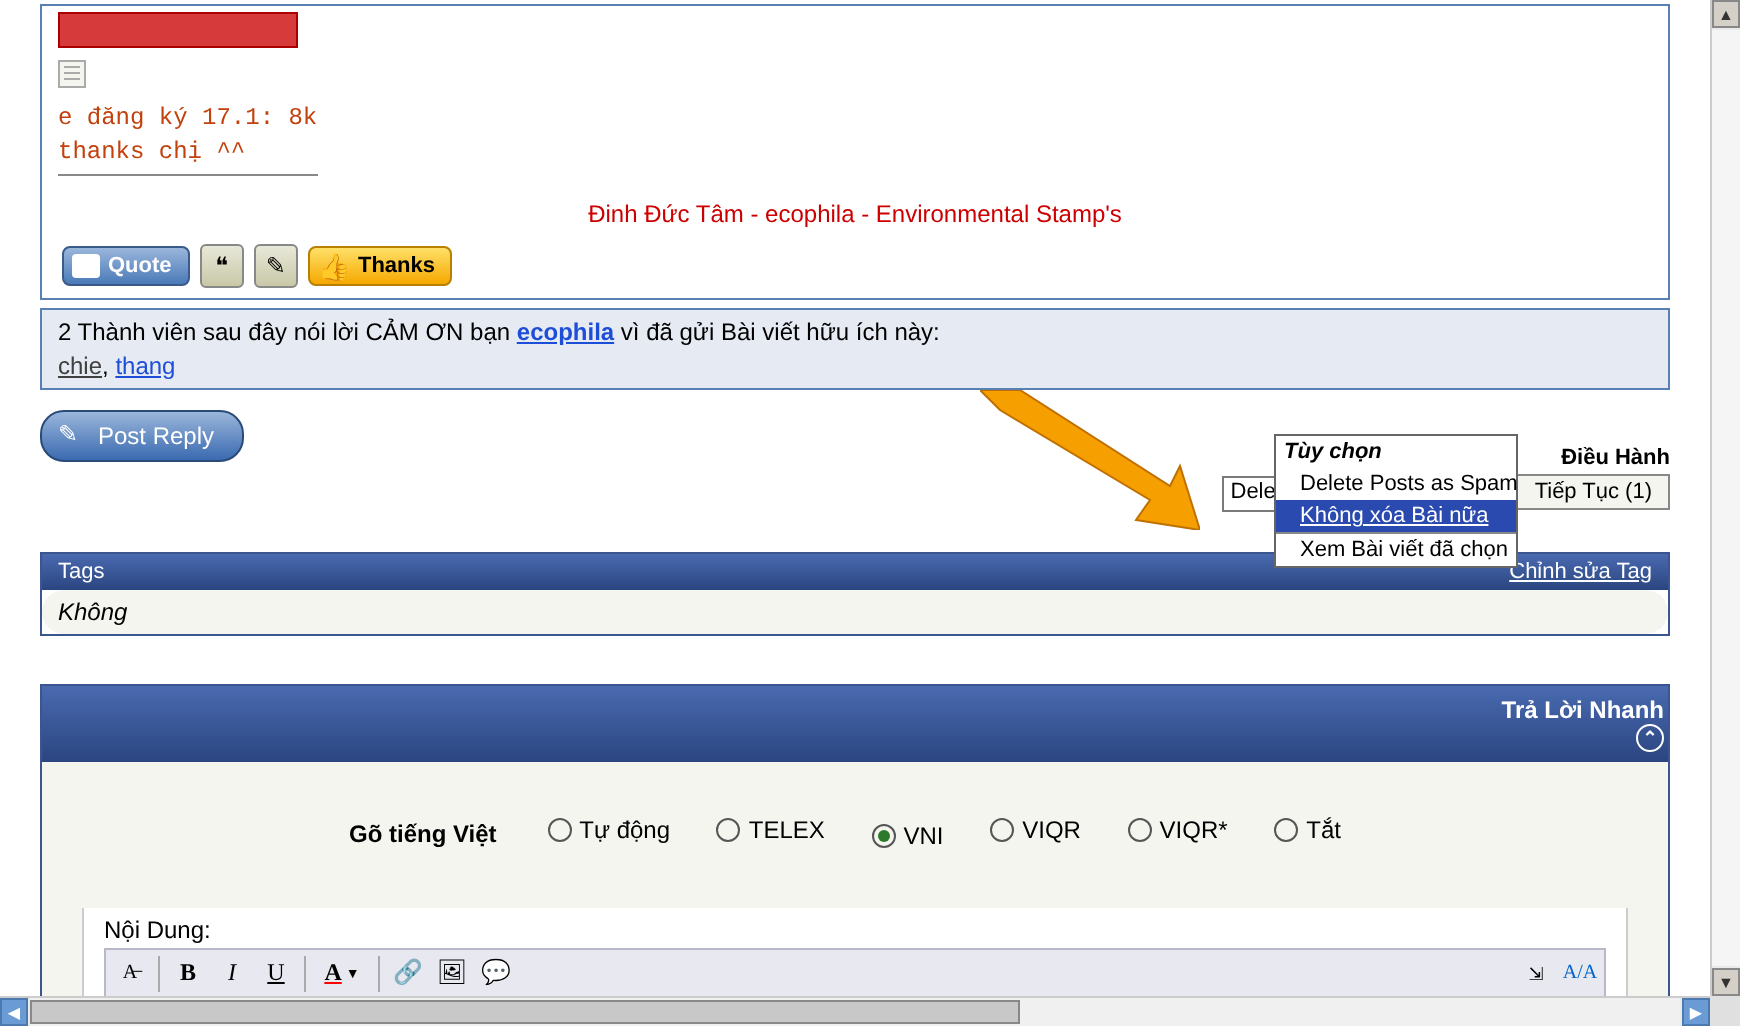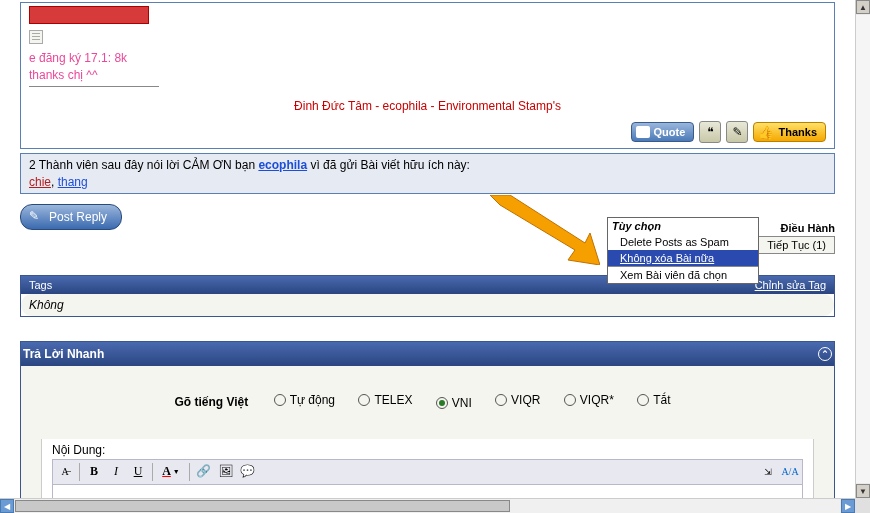--- a/index.html
+++ b/index.html
@@ -17,59 +17,59 @@
 .hscroll .track { position: absolute; left: 15px; right: 15px; top: 0; bottom: 0; background: #f0f0f0; }
 .hscroll .thumb { position: absolute; left: 0; width: 60%; top: 1px; bottom: 1px; background: #c8c8c8; border: 1px solid #888; }
 .corner { position: absolute; right: 0; bottom: 0; width: 15px; height: 15px; background: #e0e0e0; }
 
 .content { padding: 0 20px; }
 
 .post-box { border: 1px solid #5a7fb5; background: #fff; margin-top: 2px; padding: 3px 8px 5px 8px; }
 .red-bar { width: 120px; height: 18px; background: #d63a3a; border: 1px solid #a00; margin-bottom: 6px; }
 .doc-icon { width: 14px; height: 14px; border: 1px solid #aaa; background: #f5f5f0; display: inline-block; margin-bottom: 4px; position: relative; }
 .doc-icon::after { content: ''; position: absolute; left: 2px; top: 2px; right: 2px; height: 1px; background: #aaa; box-shadow: 0 3px 0 #aaa, 0 6px 0 #aaa; }
-.post-body { font-size: 12px; line-height: 1.4; color: #ec4899; }
+.post-body { font-size: 12px; line-height: 1.4; color: #c2410c; font-family: Liberation Mono, monospace; }
 .sig-line { border-top: 1px solid #888; width: 130px; margin-top: 2px; }
 .signature { text-align: center; color: #cc0000; font-weight: normal; font-size: 12px; margin: 12px 0 8px 0; }
-.post-actions { text-align: right; margin-top: 4px; }
+.post-actions { margin-top: 4px; }
 .actbtn { display: inline-block; vertical-align: middle; margin-left: 2px; }
 .btn-quote { background: linear-gradient(#9ab6db, #4a7ab8); color: #fff; font-size: 11px; font-weight: bold; padding: 3px 8px 3px 22px; border-radius: 4px; border: 1px solid #3a5a8a; position: relative; }
 .btn-quote::before { content: ''; position: absolute; left: 4px; top: 3px; width: 14px; height: 12px; background: #fff; border-radius: 2px; }
 .mini-icon { width: 22px; height: 22px; background: linear-gradient(#e8e8d8, #c8c8a8); border: 1px solid #888; border-radius: 3px; display: inline-flex; align-items: center; justify-content: center; font-size: 12px; }
 .btn-thanks { background: linear-gradient(#ffe068, #f5a800); color: #000; font-size: 11px; font-weight: bold; padding: 3px 8px 3px 24px; border-radius: 4px; border: 1px solid #b88000; position: relative; }
 .btn-thanks::before { content: '👍'; position: absolute; left: 4px; top: 2px; font-size: 13px; }
 
 .thanks-box { border: 1px solid #5a7fb5; background: #e6eaf3; margin-top: 4px; padding: 4px 8px; font-size: 12px; }
 .thanks-box a { color: #1d4ed8; text-decoration: underline; }
-.thanks-box .orange { color: #b91c1c; }
+.thanks-box .orange { color: #404040; }
 
 .reply-row { margin-top: 10px; display: flex; align-items: flex-start; position: relative; }
 .btn-postreply { background: linear-gradient(#9ab6db, #3a6ab0); color: #fff; font-weight: normal; font-size: 12px; padding: 5px 14px 5px 28px; border-radius: 12px; border: 1px solid #2a4a7a; position: relative; }
 .btn-postreply::before { content: '✎'; position: absolute; left: 8px; top: 4px; color: #fff; font-size: 12px; }
 .reply-spacer { flex: 1; }
 .tools-col { text-align: right; font-size: 11px; }
 .tools-label { font-weight: bold; color: #000; margin-bottom: 2px; margin-top: 18px; }
 .tools-select { display: inline-block; vertical-align: middle; }
 .select-box { width: 140px; height: 18px; border: 1px solid #7a7a7a; background: #fff; font-size: 11px; padding: 1px 3px; position: relative; display: inline-block; text-align: left; }
 .select-arrow { position: absolute; right: 0; top: 0; width: 16px; height: 16px; background: linear-gradient(#b8cde8, #8baad0); border-left: 1px solid #7a7a7a; display: flex; align-items: center; justify-content: center; font-size: 8px; color: #2a4a7a; }
 .btn-continue { display: inline-block; border: 1px solid #888; background: #f5f5f0; padding: 2px 8px; font-size: 11px; margin-left: 4px; }
 
-.dropdown { position: absolute; right: 111px; top: 217px; width: 152px; background: #fff; border: 1px solid #666; font-size: 11px; z-index: 100; }
+.dropdown { position: absolute; right: 111px; top: 217px; width: 122px; background: #fff; border: 1px solid #666; font-size: 11px; z-index: 100; }
 .dropdown .group-head { font-style: italic; font-weight: bold; padding: 2px 4px; }
 .dropdown .opt { padding: 2px 12px; white-space: nowrap; cursor: pointer; }
 .dropdown .opt.hl { background: #2a4ab0; color: #fff; text-decoration: underline; }
 .dropdown .divider { border-top: 1px solid #888; margin: 0; }
 
 .tags-bar { margin-top: 20px; border: 1px solid #3a5590; }
 .tags-head { background: linear-gradient(#4a6ab0, #2a4580); color: #fff; font-size: 11px; padding: 3px 8px; display: flex; justify-content: space-between; }
 .tags-head a { color: #fff; text-decoration: underline; }
 .tags-body { background: #f5f5f0; padding: 4px 8px; font-style: italic; font-size: 12px; border-radius: 11px; }
 
 .quick-reply { margin-top: 24px; border: 1px solid #3a5590; }
-.qr-head { background: linear-gradient(#4a6ab0, #2a4580); color: #fff; font-weight: bold; font-size: 12px; padding: 5px 2px; display: flex; justify-content: space-between; align-items: center; }
+.qr-head { background: linear-gradient(#4a6ab0, #2a4580); color: #fff; font-weight: bold; font-size: 12px; padding: 5px 2px; display: flex; justify-content: space-between; align-items: flex-end; flex-direction: column; }
 .qr-collapse { width: 14px; height: 14px; border: 1px solid #fff; border-radius: 50%; display: flex; align-items: center; justify-content: center; font-size: 9px; }
 .qr-body { background: #f5f5f0; padding: 10px 20px 0 20px; }
 .viet-row { text-align: center; font-size: 12px; margin-bottom: 12px; }
 .viet-row b { margin-right: 12px; }
 .radio-opt { margin: 17px 10px; display: inline-flex; align-items: center; gap: 4px; }
 .radio { width: 12px; height: 12px; border: 1px solid #555; border-radius: 50%; display: inline-flex; align-items: center; justify-content: center; }
 .radio.checked::after { content: ''; width: 6px; height: 6px; background: #2a7a2a; border-radius: 50%; }
 
 .editor-frame { background: #fff; border-left: 1px solid #ccc; border-right: 1px solid #ccc; padding: 4px 10px 0 10px; }
 .editor-label { font-size: 12px; margin-bottom: 2px; }
@@ -206,21 +206,21 @@
     </div>
 
   </div>
 </div>
 
 <div class="dropdown">
   <div class="group-head">Tùy chọn</div>
   <div class="opt">Delete Posts as Spam</div>
   <div class="opt hl">Không xóa Bài nữa</div>
   <div class="divider"></div>
-  <div class="opt">Xem Bài viên đã chọn</div>
+  <div class="opt">Xem Bài viết đã chọn</div>
 </div>
 
 <div class="arrow-pointer">
   <svg width="110" height="70">
     <polygon points="0,0 20,0 95,48 100,38 110,70 78,65 85,55 10,10" fill="#f5a000" stroke="#c07000" stroke-width="1"></polygon>
   </svg>
 </div>
 
 <div class="vscroll">
   <div class="up">▲</div>

